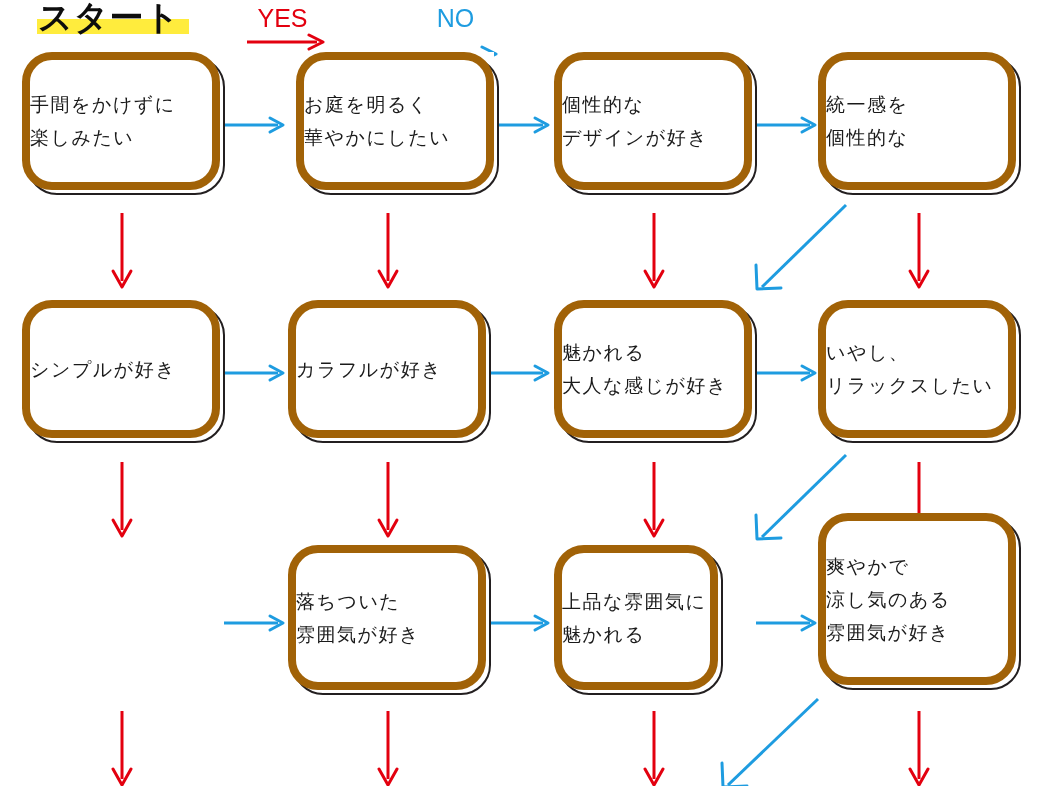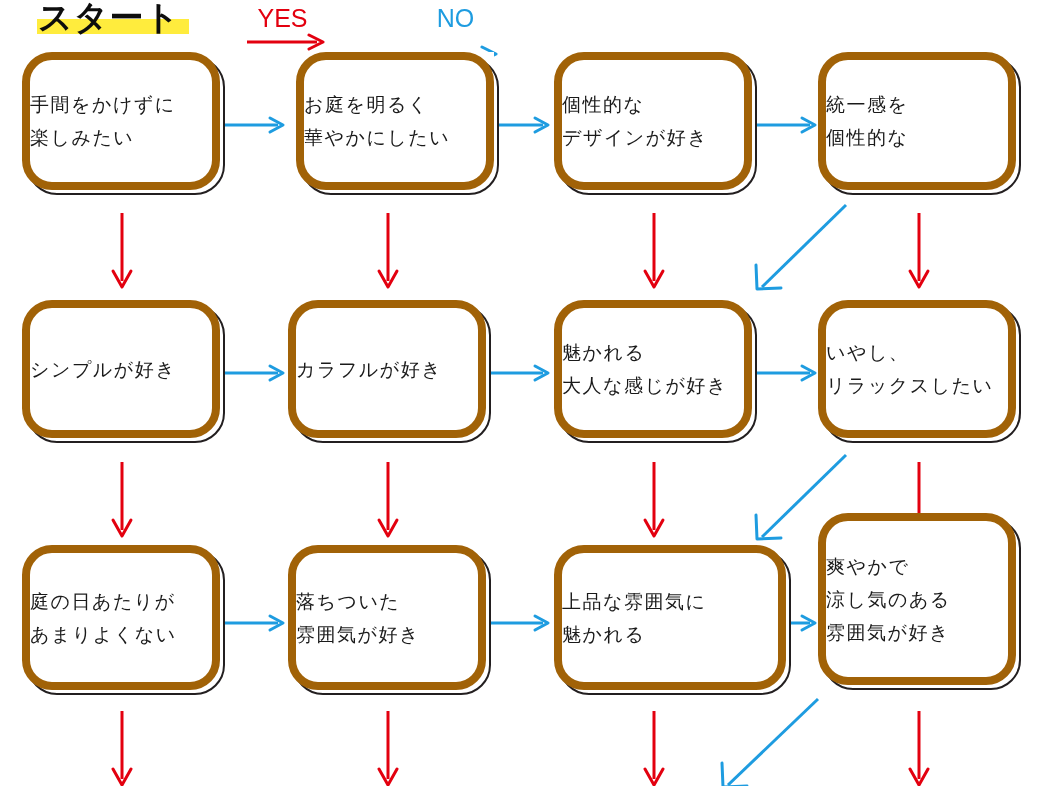--- a/index.html
+++ b/index.html
@@ -354,37 +354,30 @@
   </div>
 
   <div class="node" style="left:818px; top:300px; width:198px; height:138px;">
     <div class="shell"></div>
     <div class="face">
       <div class="line">いやし、</div>
       <div class="line">リラックスしたい</div>
     </div>
   </div>
 
-  <div class="node" style="left:22px; top:545px; width:198px; height:145px;">
-    <div class="shell"></div>
-    <div class="face">
-      <div class="line">庭の日あたりが</div>
-      <div class="line">あまりよくない</div>
-    </div>
-  </div>
 
   <div class="node" style="left:288px; top:545px; width:198px; height:145px;">
     <div class="shell"></div>
     <div class="face">
       <div class="line">落ちついた</div>
       <div class="line">雰囲気が好き</div>
     </div>
   </div>
 
-  <div class="node" style="left:554px; top:545px; width:232px; height:145px;">
+  <div class="node" style="left:554px; top:545px; width:164px; height:145px;">
     <div class="shell"></div>
     <div class="face">
       <div class="line">上品な雰囲気に</div>
       <div class="line">魅かれる</div>
     </div>
   </div>
 
   <div class="node" style="left:818px; top:513px; width:198px; height:172px;">
     <div class="shell"></div>
     <div class="face">

